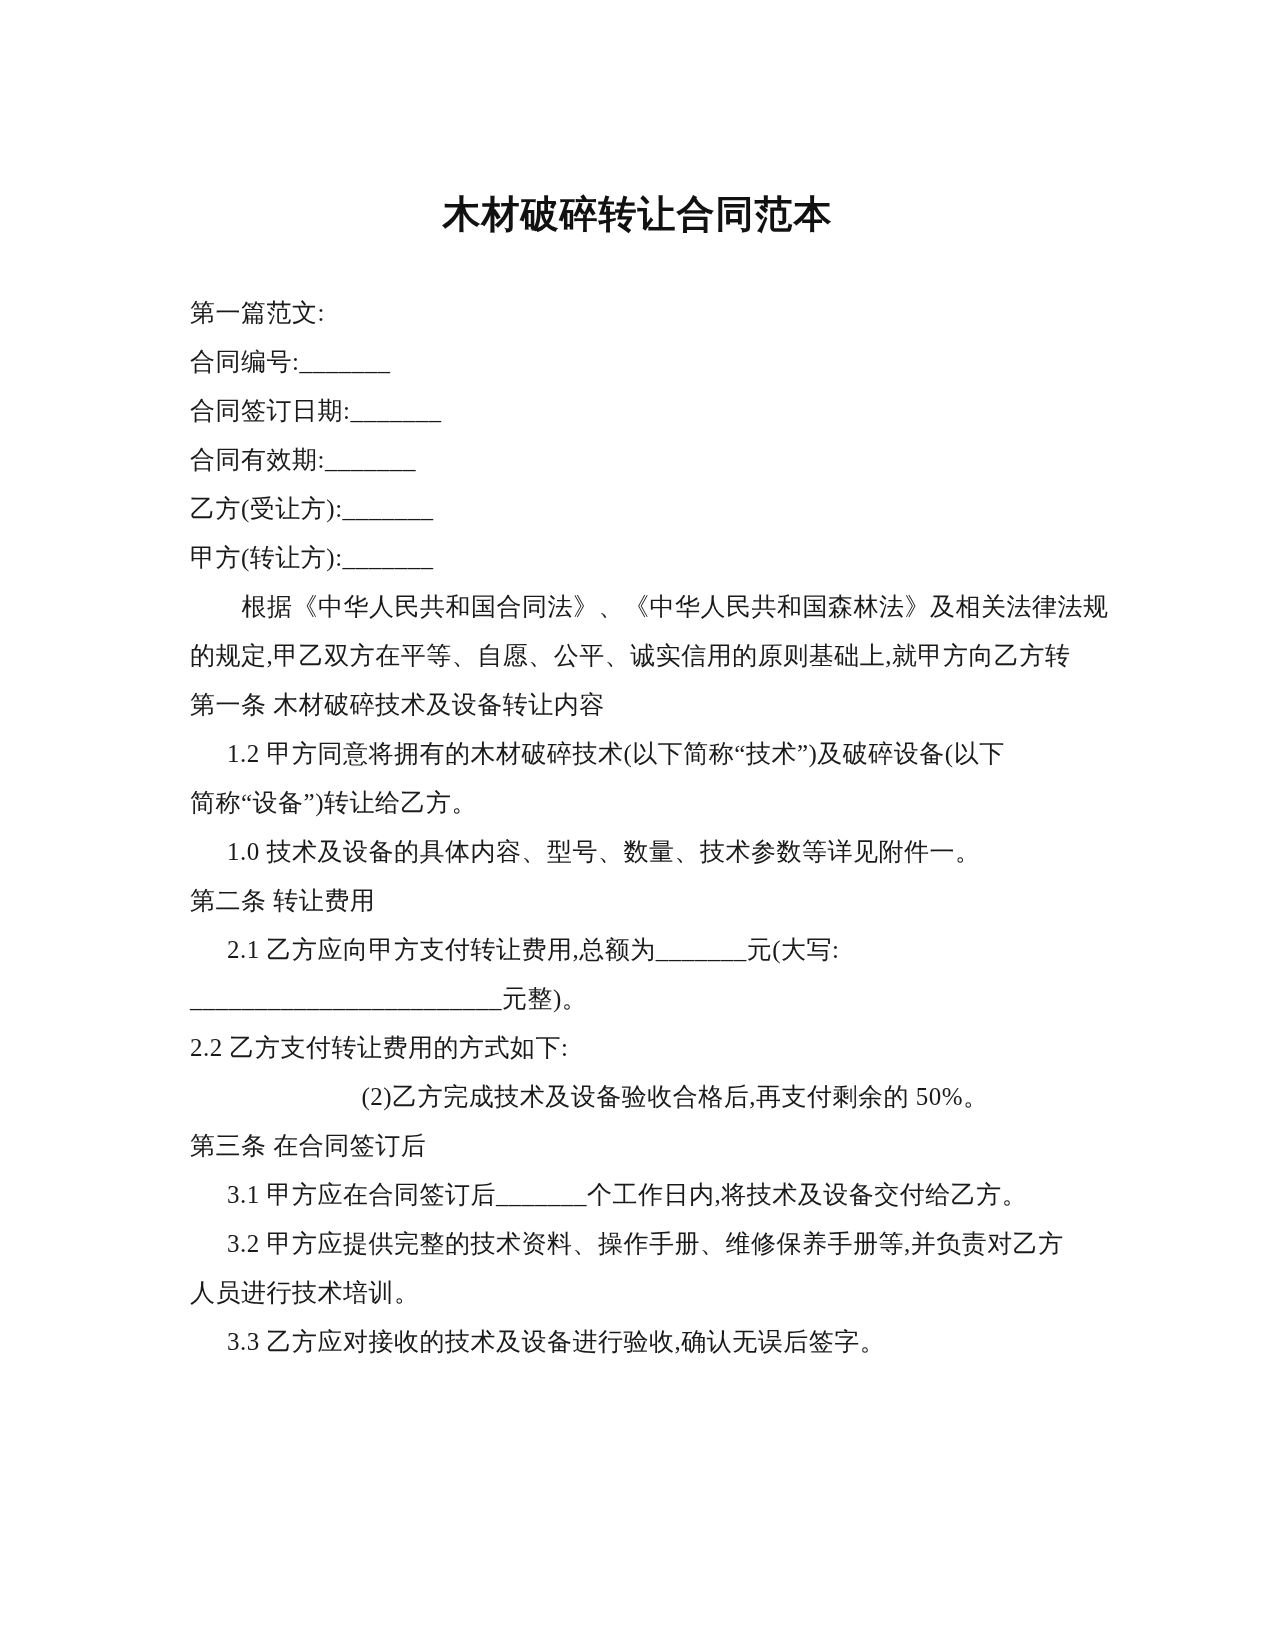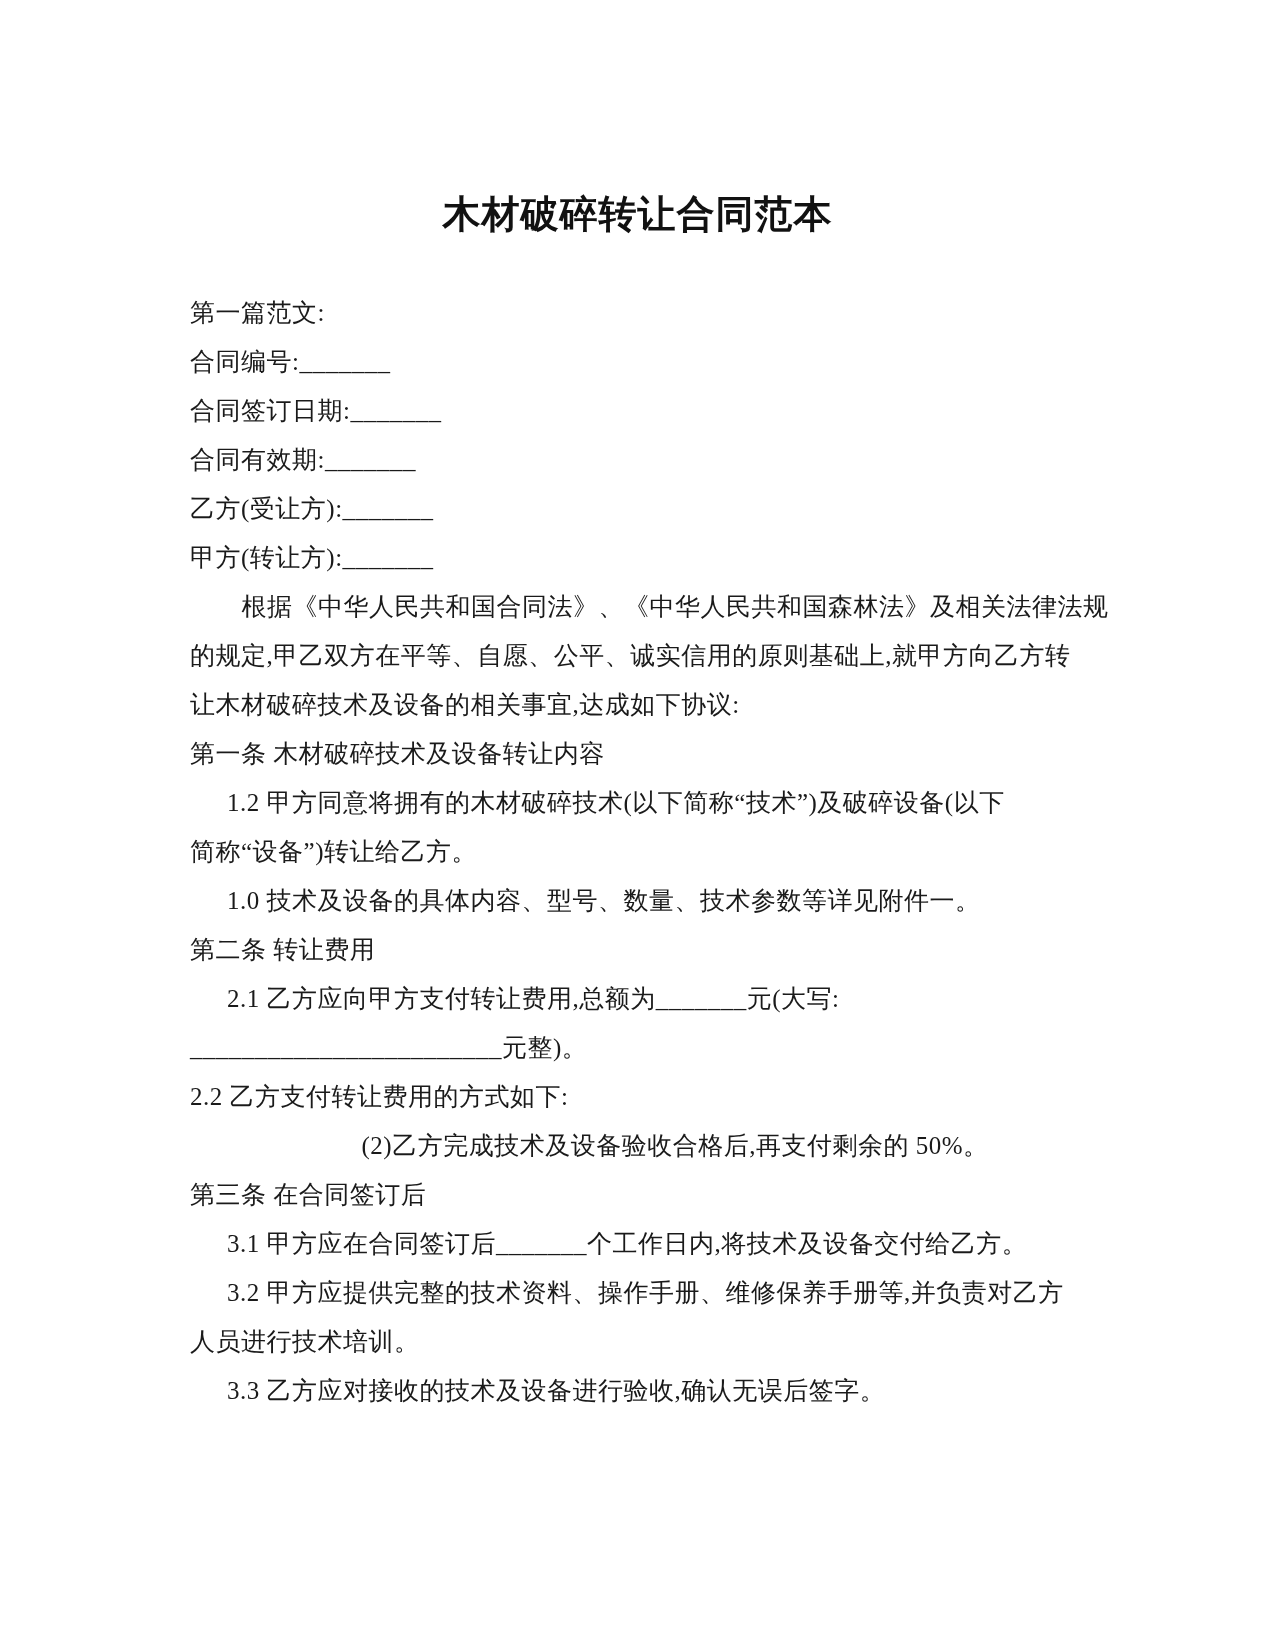--- a/index.html
+++ b/index.html
@@ -55,21 +55,20 @@
   <h1 class="title">木材破碎转让合同范本</h1>
   <div class="content">
       <div class="line indent-none">第一篇范文:</div>
       <div class="line indent-none">合同编号:_______</div>
       <div class="line indent-none">合同签订日期:_______</div>
       <div class="line indent-none">合同有效期:_______</div>
       <div class="line indent-none">乙方(受让方):_______</div>
       <div class="line indent-none">甲方(转让方):_______</div>
       <div class="line indent-cjk">根据《中华人民共和国合同法》、《中华人民共和国森林法》及相关法律法规</div>
       <div class="line indent-none">的规定,甲乙双方在平等、自愿、公平、诚实信用的原则基础上,就甲方向乙方转</div>
-      <div class="line indent-none">让木材破碎技术及设备的相关事宜,达成如下协议:</div>
       <div class="line indent-none">第一条 木材破碎技术及设备转让内容</div>
       <div class="line indent-num">1.2 甲方同意将拥有的木材破碎技术(以下简称“技术”)及破碎设备(以下</div>
       <div class="line indent-none">简称“设备”)转让给乙方。</div>
       <div class="line indent-num">1.0 技术及设备的具体内容、型号、数量、技术参数等详见附件一。</div>
       <div class="line indent-none">第二条 转让费用</div>
       <div class="line indent-num">2.1 乙方应向甲方支付转让费用,总额为_______元(大写:</div>
       <div class="line indent-none">________________________元整)。</div>
       <div class="line indent-none">2.2 乙方支付转让费用的方式如下:</div>
       <div class="line indent-cjk">(2)乙方完成技术及设备验收合格后,再支付剩余的 50%。</div>
       <div class="line indent-none">第三条 在合同签订后</div>

